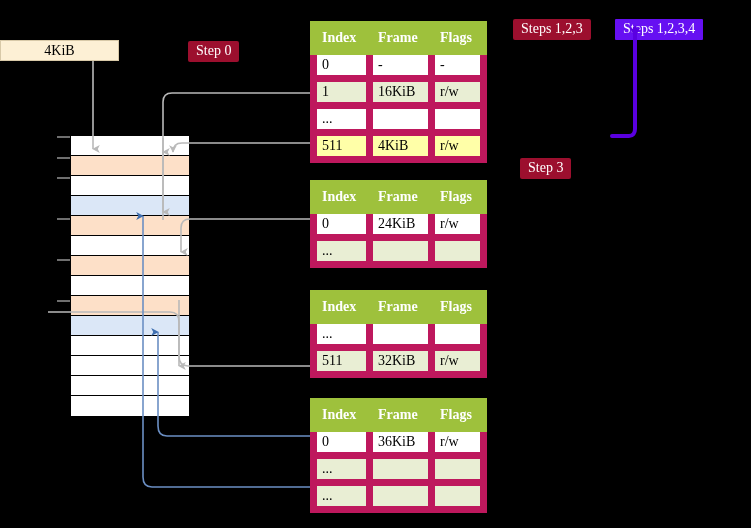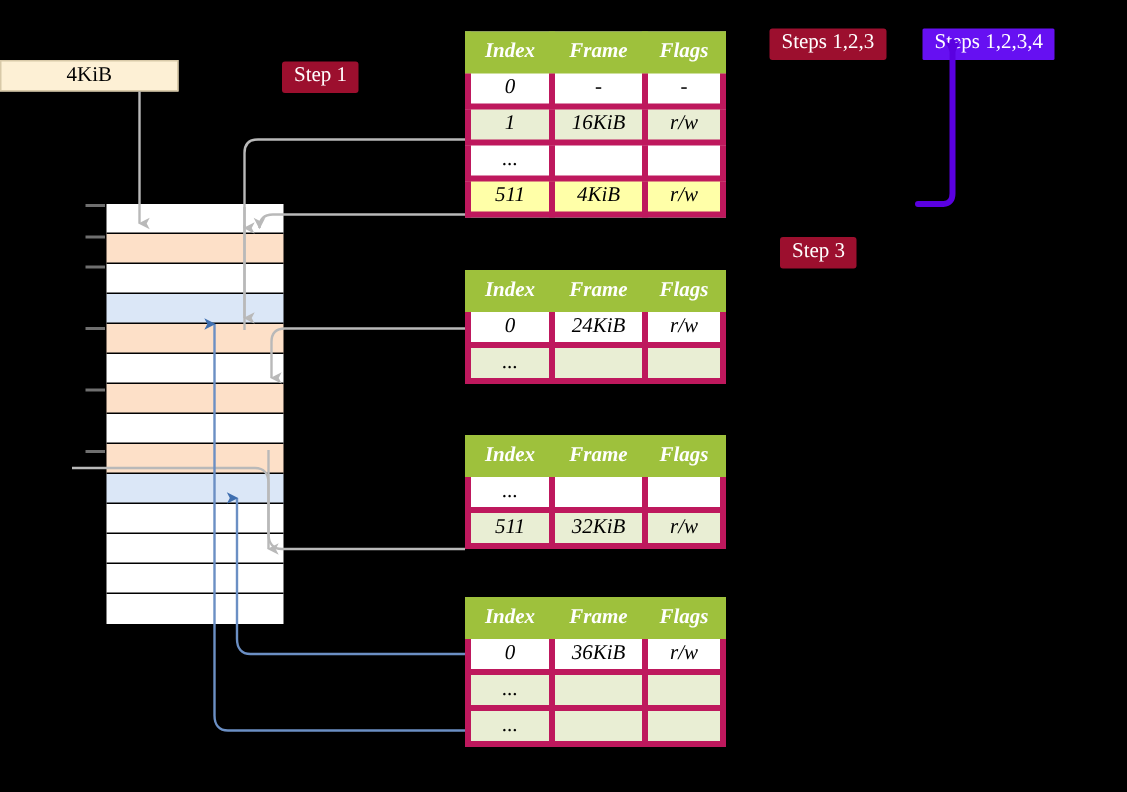--- a/index.html
+++ b/index.html
@@ -78,28 +78,27 @@
   
   .ptable {
     position: absolute;
     border-collapse: collapse;
     background: #ffffff;
     font-size: 14px;
     font-family: "Liberation Serif", serif;
     color: #000000;
   }
   .ptable th, .ptable td {
-    border: 4px solid #be185d;
+    border: 7px solid #be185d;
     padding: 2px 5px 2px 5px;
-    text-align: center;
+    text-align: left;
     height: 18px;
     box-sizing: border-box;
     white-space: nowrap;
     font-weight: normal;
-    font-style: italic;
   }
   .ptable th {
     background: #9ec13c;
     color: #ffffff;
     font-weight: bold;
     border-color: #9ec13c;
   }
   .ptable td.c-index { width: 56px; }
   .ptable td.c-frame { width: 62px; }
   .ptable td.c-flags { width: 52px; }
@@ -123,21 +122,21 @@
 </style>
 </head>
 <body>
 
 <div id="stage">
 
   <div id="box-4kib">
     <span>4KiB</span>
   </div>
 
-  <div class="badge crimson" id="badge-step0">Step 1</div>
+  <div class="badge crimson" id="badge-step0">Step 0</div>
   <div class="badge crimson" id="badge-steps123">Steps 1,2,3</div>
   <div class="badge violet" id="badge-steps1234">Steps 1,2,3,4</div>
   <div class="badge crimson" id="badge-step4">Step 3</div>
 
   <div class="tick" style="top:136px"></div>
   <div class="tick" style="top:157px"></div>
   <div class="tick" style="top:177px"></div>
   <div class="tick" style="top:218px"></div>
   <div class="tick" style="top:259px"></div>
   <div class="tick" style="top:300px"></div>

